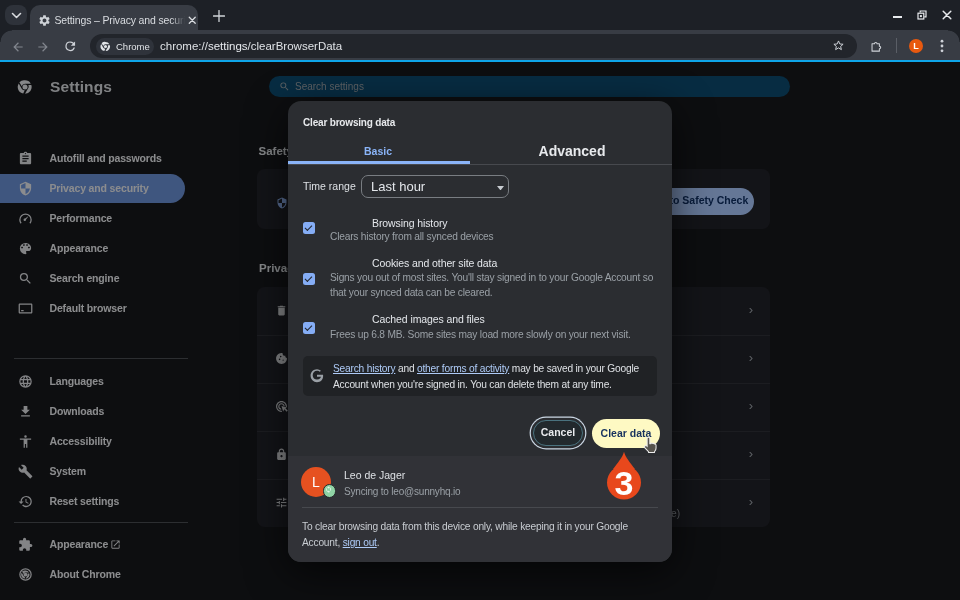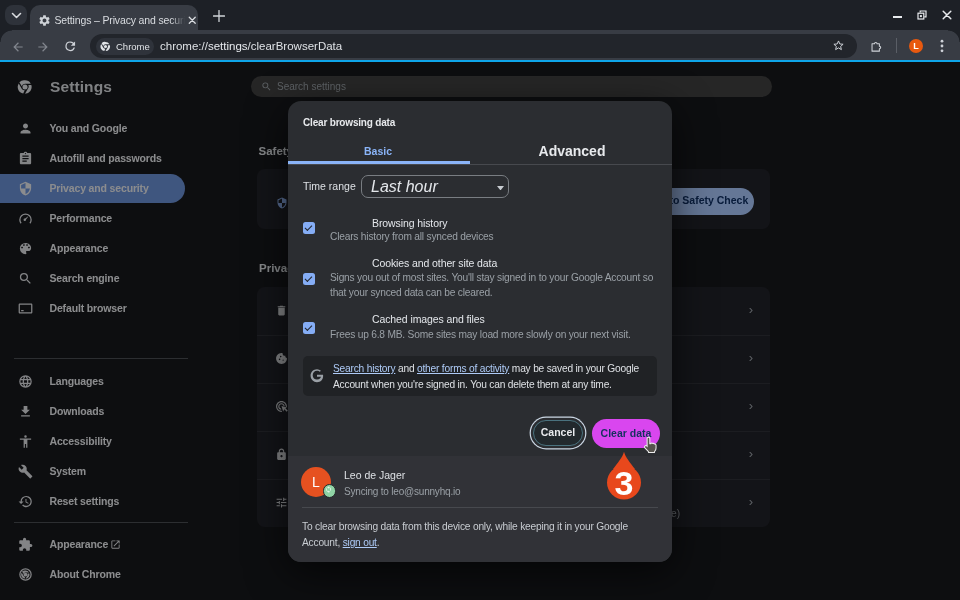--- a/index.html
+++ b/index.html
@@ -22,37 +22,37 @@
 #scrim{left:0;top:0;width:960px;height:538px;background:rgba(0,0,0,0.40);}
 
 #sidebar{left:0;top:0;width:192px;height:538px;}
 .navitem{position:absolute;left:0;width:192px;height:29px;color:#e8eaed;font-size:10.5px;font-weight:bold;letter-spacing:-0.15px;line-height:29px;}
 .navitem span{position:absolute;left:49.5px;}
 .navitem > svg:first-child{position:absolute;left:17.5px;top:7px;}
 .navitem.sel{background:#6a8fd4;border-radius:0 14.5px 14.5px 0;width:185px;}
 .navsep{left:14px;width:174px;height:1px;background:#4a4d52;}
 
 #main{left:0;top:0;width:960px;height:538px;}
-#searchbox{left:251px;top:13.5px;width:521px;height:21.5px;border-radius:11px;background:#404040;}
+#searchbox{left:269px;top:13.5px;width:521px;height:21.5px;border-radius:11px;background:#0c4a6e;}
 .heading{font-size:11.5px;font-weight:bold;color:#dfe3e7;line-height:16px;}
 .card{left:257px;width:513px;background:#212229;border-radius:8px;}
 .privrow{position:absolute;left:0;width:513px;height:48px;border-bottom:1px solid rgba(255,255,255,0.07);}
 .privrow > svg{position:absolute;left:17.5px;top:17.5px;width:13px;height:13px;}
 .privrow::after{content:"›";position:absolute;right:17px;top:15px;font-size:13px;color:#9aa0a6;}
 
 #modal{left:288px;top:101px;width:384px;height:461px;background:#2b2d31;border-radius:13px;box-shadow:0 10px 40px rgba(0,0,0,0.65);}
 #select{left:73px;top:74px;width:148px;height:23px;border-radius:7px;border:1px solid #797d82;box-sizing:border-box;background:#2b2d31;}
 .cb{position:absolute;width:12.2px;height:12.2px;border-radius:2.5px;background:#85adf5;}
 .cb::after{content:"";position:absolute;left:2.2px;top:2.9px;width:6.2px;height:3.2px;border-left:1.7px solid #20242b;border-bottom:1.7px solid #20242b;transform:rotate(-45deg);}
 .ct{font-size:10.5px;color:#e4e7eb;line-height:15px;letter-spacing:-0.1px;padding-left:42px;}
 .cs{font-size:10.2px;color:#9aa0a6;line-height:14.8px;letter-spacing:-0.2px;white-space:nowrap;}
 #gcard{left:15px;top:255px;width:354px;height:40px;border-radius:5px;background:#202225;}
 #gcard a, #mfooter a{color:#aecbf7;text-decoration:underline;}
 #cancelbtn{left:245px;top:319px;width:50px;height:26px;border-radius:13px;border:1.2px solid #49727e;box-sizing:border-box;background:#22292d;text-align:center;line-height:23px;font-size:10.5px;font-weight:bold;color:#e8eaed;box-shadow:0 0 0 2.2px #2b2d31,0 0 0 3.4px #ccd8e5;}
-#clearbtn{left:304px;top:318px;width:68px;height:29px;border-radius:14.5px;background:#d946ef;text-align:center;line-height:29px;font-size:10.5px;font-weight:bold;color:#16315e;}
+#clearbtn{left:304px;top:318px;width:68px;height:29px;border-radius:14.5px;background:#fef9c3;text-align:center;line-height:29px;font-size:10.5px;font-weight:bold;color:#16315e;}
 #mfooter{left:0;top:355px;width:384px;height:106px;background:#313237;border-radius:0 0 13px 13px;}
 </style>
 </head>
 <body>
 <div class="abs" id="titlebar">
   <div class="abs" id="tabsearch">
     <svg class="abs" style="left:5.5px;top:6px" width="11" height="9" viewBox="0 0 11 9">
         <path d="M1.5 2.5 L5.5 6.5 L9.5 2.5" fill="none" stroke="#d9dce0" stroke-width="1.6" stroke-linecap="round" stroke-linejoin="round"></path>
       </svg>
   </div>
@@ -122,26 +122,20 @@
 </div>
 <div class="abs" id="page">
   <div class="abs" id="sidebar">
     <svg class="abs" style="left:17px;top:16.5px" width="16" height="16" viewBox="0 0 24 24">
         <g fill="#dfe1e5">
           <circle cx="12" cy="12" r="3.8"></circle>
           <path d="M12 2a10 10 0 0 1 8.66 5H12a5 5 0 0 0-4.87 3.87L3.55 4.81A9.98 9.98 0 0 1 12 2zM21.5 9a10 10 0 0 1-9.4 12.98L16.7 14a5 5 0 0 0 .27-5H21.5zM2.63 6.73L7.1 14.46a5 5 0 0 0 4.4 2.53h.1l-2.3 4.94A10 10 0 0 1 2.63 6.73z"></path>
         </g>
       </svg>
     <div class="abs" style="left:50px;top:16px;font-size:15.5px;font-weight:bold;color:#d4d7db;letter-spacing:.1px;">Settings</div>
-    <div class="navitem" style="top:51.5px">
-        <svg width="15" height="15" viewBox="0 0 24 24">
-          <path fill="#dadce0" d="M12 12c2.21 0 4-1.79 4-4s-1.79-4-4-4-4 1.79-4 4 1.79 4 4 4zm0 2c-2.67 0-8 1.34-8 4v2h16v-2c0-2.66-5.33-4-8-4z"></path>
-        </svg>
-        <span>You and Google</span>
-      </div>
     <div class="navitem" style="top:81.5px">
         <svg width="15" height="15" viewBox="0 0 24 24">
           <path fill="#dadce0" d="M19 3h-4.18C14.4 1.84 13.3 1 12 1c-1.3 0-2.4.84-2.82 2H5c-1.1 0-2 .9-2 2v14c0 1.1.9 2 2 2h14c1.1 0 2-.9 2-2V5c0-1.1-.9-2-2-2zm-7 0c.55 0 1 .45 1 1s-.45 1-1 1-1-.45-1-1 .45-1 1-1zm2 14H7v-2h7v2zm3-4H7v-2h10v2zm0-4H7V7h10v2z"></path>
         </svg>
         <span>Autofill and passwords</span>
       </div>
     <div class="navitem sel" style="top:111.9px">
         <svg width="15" height="15" viewBox="0 0 24 24">
           <path fill="#e8eaed" d="M12 1L3 5v6c0 5.55 3.84 10.74 9 12 5.16-1.26 9-6.45 9-12V5l-9-4zm0 10.99h7c-.53 4.12-3.28 7.79-7 8.94V12H5V6.3l7-3.11v8.8z"></path>
         </svg>
@@ -272,21 +266,21 @@
   <div class="abs" id="scrim"></div>
 </div>
 <div class="abs" id="modal">
   <div class="abs" style="left:15px;top:14px;font-size:10px;color:#e8eaed;line-height:16px;letter-spacing:-0.18px;font-weight:bold;">Clear browsing data</div>
   <div class="abs" style="left:-6px;top:39px;width:192px;height:22px;text-align:center;font-size:10.5px;font-weight:bold;color:#8ab4f8;line-height:22px;">Basic</div>
   <div class="abs" style="left:188px;top:39px;width:192px;height:22px;text-align:center;font-size:14px;font-weight:bold;color:#e8eaed;line-height:22px;">Advanced</div>
   <div class="abs" style="left:0;top:62.5px;width:384px;height:1px;background:#47494e;"></div>
   <div class="abs" style="left:0;top:60px;width:182px;height:2.5px;background:#8ab4f8;"></div>
   <div class="abs" style="left:15px;top:78px;font-size:10.5px;color:#dde0e4;line-height:15px;">Time range</div>
   <div class="abs" id="select">
-    <span class="abs" style="left:9px;top:4px;font-size:16px;color:#e4e7eb;line-height:14px;font-style:italic;">Last hour</span>
+    <span class="abs" style="left:9px;top:4px;font-size:13px;color:#e4e7eb;line-height:14px;">Last hour</span>
     <svg class="abs" style="left:135px;top:9.5px" width="7" height="4.5" viewBox="0 0 8 5">
         <path d="M0 0 L4 5 L8 0z" fill="#c8ccd1"></path>
       </svg>
   </div>
   <div class="cb" style="left:14.8px;top:120.8px;"></div>
   <div class="abs ct" style="left:42px;top:114.5px;">Browsing history</div>
   <div class="abs cs" style="left:42px;top:128.5px;">Clears history from all synced devices</div>
   <div class="cb" style="left:14.8px;top:172px;"></div>
   <div class="abs ct" style="left:42px;top:154.5px;">Cookies and other site data</div>
   <div class="abs cs" style="left:42px;top:170px;">Signs you out of most sites. You'll stay signed in to your Google Account so<br>that your synced data can be cleared.</div>

